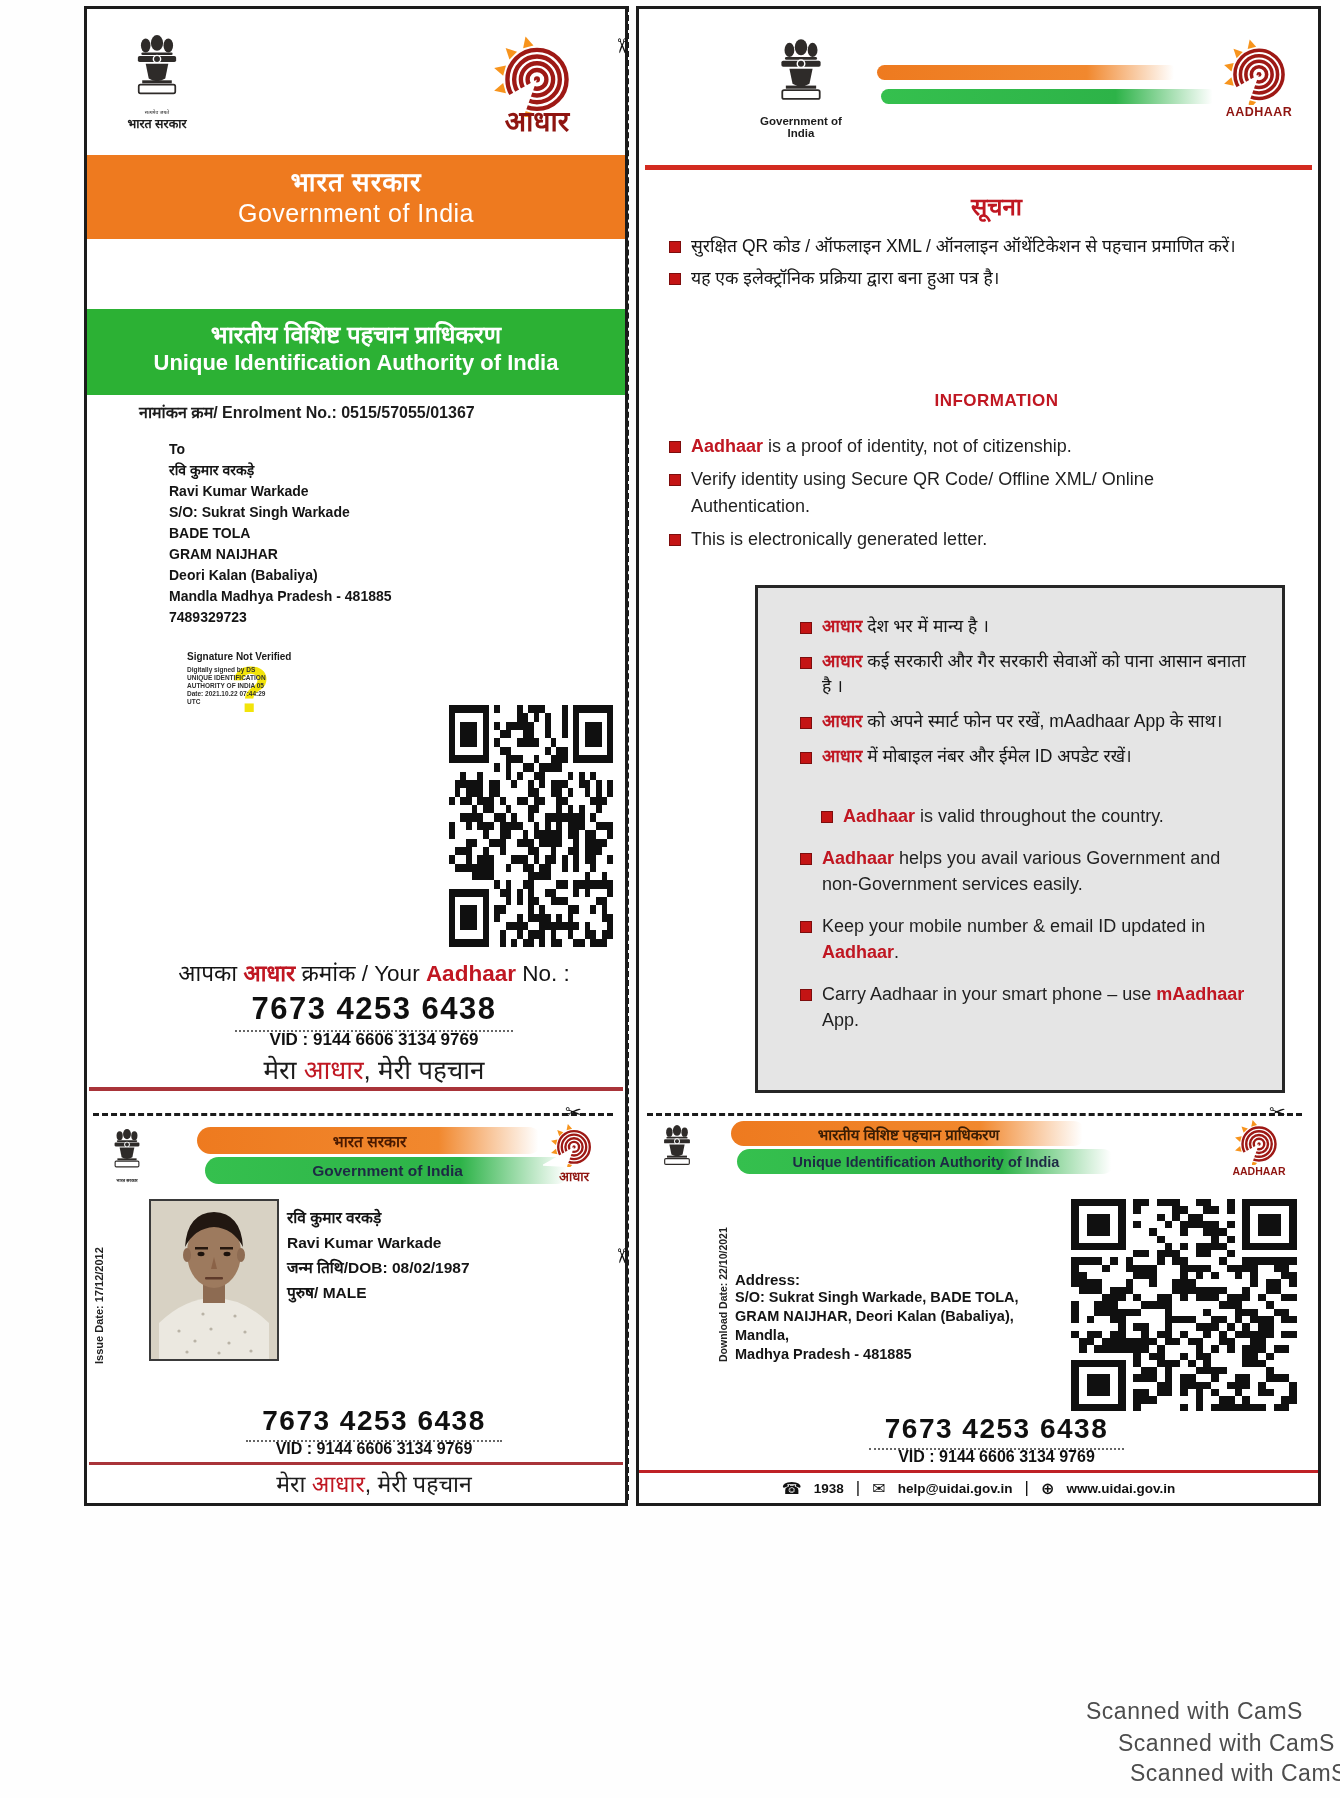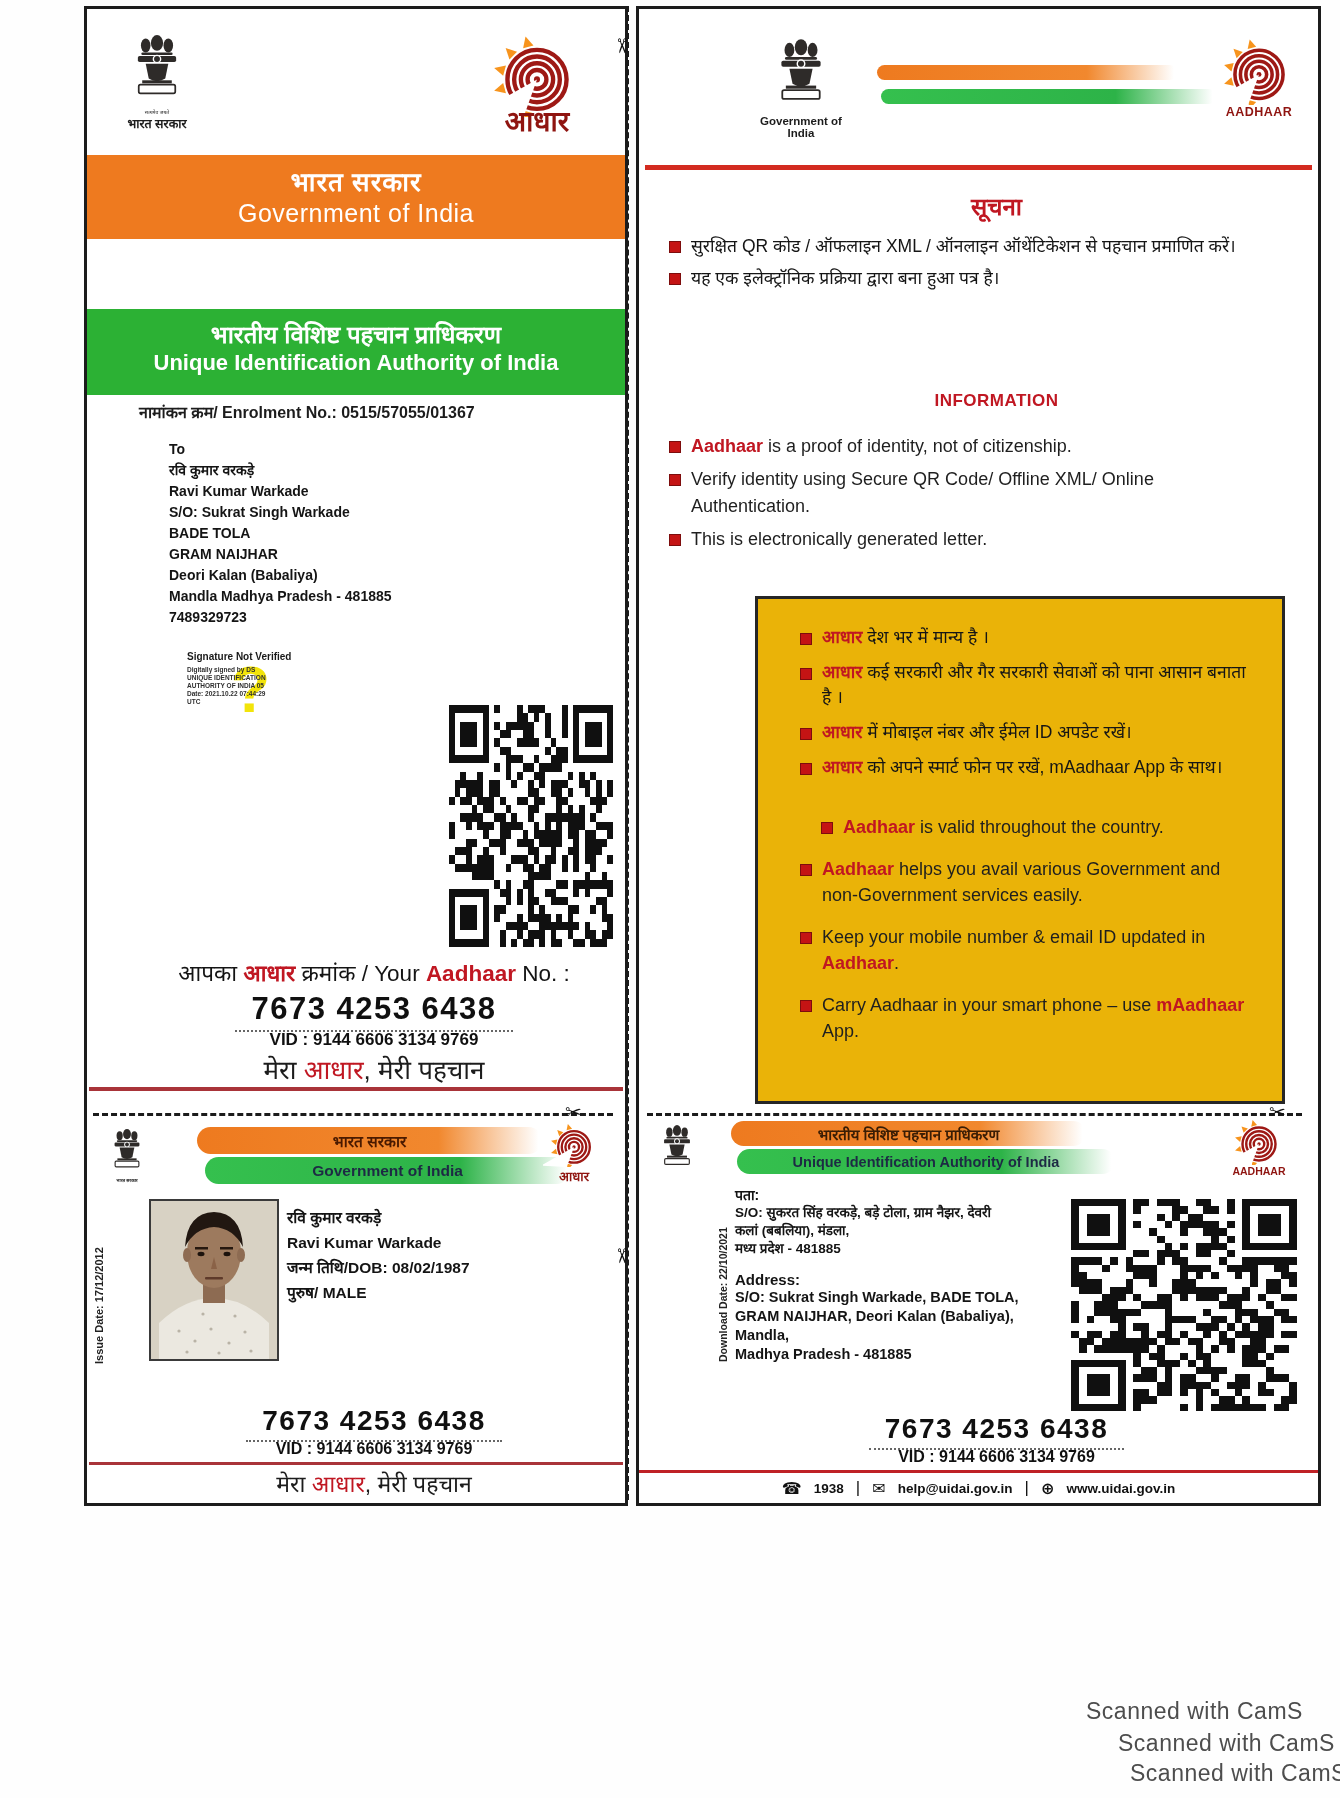--- a/index.html
+++ b/index.html
@@ -41,21 +41,21 @@
   .stamp-line{position:relative;z-index:1;font-size:6.5px;font-weight:bold;color:#2f2f2f;line-height:8px;}
   .addr{font-weight:bold;font-size:14px;line-height:21px;color:#141414;}
   .qrbox{position:absolute;}
   .footer-row{position:absolute;display:flex;justify-content:center;align-items:center;gap:12px;
               font-size:13.5px;font-weight:bold;color:#111;}
   .fi{font-size:16px;}
   .sep{font-size:17px;font-weight:normal;}
   .wm{position:absolute;color:#4d4d4d;font-size:23px;letter-spacing:.5px;white-space:nowrap;}
   .emblem-wrap{position:absolute;text-align:center;}
   .emblem-cap{font-weight:bold;color:#1c1c1c;}
-  .boxed{position:absolute;border:3px solid #262626;background:#eab308;margin-top:11px;}
+  .boxed{position:absolute;border:3px solid #262626;background:#e5e5e5;}
   .bt{min-width:0;}
 </style>
 </head>
 <body>
 
 <div class="root">
 
   <div class="page page-left">
 
     <div class="emblem-wrap" style="left:34px;top:20px;width:72px;">
@@ -657,25 +657,25 @@
         <div class="blt" style="margin-bottom:10px;">
           <span class="sq"></span>
           <div class="bt"><span class="rd bd">आधार</span><span> देश भर में मान्य है ।</span></div>
         </div>
         <div class="blt" style="margin-bottom:10px;">
           <span class="sq"></span>
           <div class="bt"><span class="rd bd">आधार</span><span> कई सरकारी और गैर सरकारी सेवाओं को पाना आसान बनाता है ।</span></div>
         </div>
         <div class="blt" style="margin-bottom:10px;">
           <span class="sq"></span>
-          <div class="bt"><span class="rd bd">आधार</span><span> में मोबाइल नंबर और ईमेल ID अपडेट रखें।</span></div>
+          <div class="bt"><span class="rd bd">आधार</span><span> को अपने स्मार्ट फोन पर रखें, mAadhaar App के साथ।</span></div>
         </div>
         <div class="blt" style="margin-bottom:10px;">
           <span class="sq"></span>
-          <div class="bt"><span class="rd bd">आधार</span><span> को अपने स्मार्ट फोन पर रखें, mAadhaar App के साथ।</span></div>
+          <div class="bt"><span class="rd bd">आधार</span><span> में मोबाइल नंबर और ईमेल ID अपडेट रखें।</span></div>
         </div>
       </div>
       <div style="font-size:18px;line-height:26px;color:#1f1f1f;margin-top:34px;">
         <div class="blt" style="margin-bottom:16px;padding-left:21px;">
           <span class="sq"></span>
           <div class="bt"><span></span><span class="rd bd">Aadhaar</span><span> is valid throughout the country.</span></div>
         </div>
         <div class="blt" style="margin-bottom:16px;">
           <span class="sq"></span>
           <div class="bt"><span></span><span class="rd bd">Aadhaar</span><span> helps you avail various Government and non-Government services easily.</span></div>
@@ -735,26 +735,20 @@
                 <circle r="34"></circle>
                 <circle r="44"></circle>
               </g>
               <circle r="4.5" fill="#9e1915"></circle>
               <path d="M0,0 L-92,52 L-20,56 Z" fill="#fff"></path>
             </g>
           </svg></div>
       <div class="logo-word" style="font-size:10.5px;">AADHAAR</div>
     </div>
 
-    <div class="abs" style="left:96px;top:1176px;width:330px;color:#141414;">
-      <div style="font-size:14px;font-weight:bold;">पता:</div>
-      <div style="font-size:13.5px;font-weight:bold;line-height:18px;">S/O: सुकरत सिंह वरकड़े, बड़े टोला, ग्राम नैझर, देवरी</div>
-      <div style="font-size:13.5px;font-weight:bold;line-height:18px;">कलां (बबलिया), मंडला,</div>
-      <div style="font-size:13.5px;font-weight:bold;line-height:18px;">मध्य प्रदेश - 481885</div>
-    </div>
 
     <div class="abs" style="left:96px;top:1262px;width:330px;color:#141414;">
       <div style="font-size:15px;font-weight:bold;">Address:</div>
       <div style="font-size:14.5px;font-weight:bold;line-height:19px;">S/O: Sukrat Singh Warkade, BADE TOLA,</div>
       <div style="font-size:14.5px;font-weight:bold;line-height:19px;">GRAM NAIJHAR, Deori Kalan (Babaliya),</div>
       <div style="font-size:14.5px;font-weight:bold;line-height:19px;">Mandla,</div>
       <div style="font-size:14.5px;font-weight:bold;line-height:19px;">Madhya Pradesh - 481885</div>
     </div>
 
     <div class="qrbox" style="left:432px;top:1190px;width:226px;height:212px;"><svg viewBox="0 0 29 29" width="100%" height="100%" preserveAspectRatio="none" shape-rendering="crispEdges" fill="#101010">

